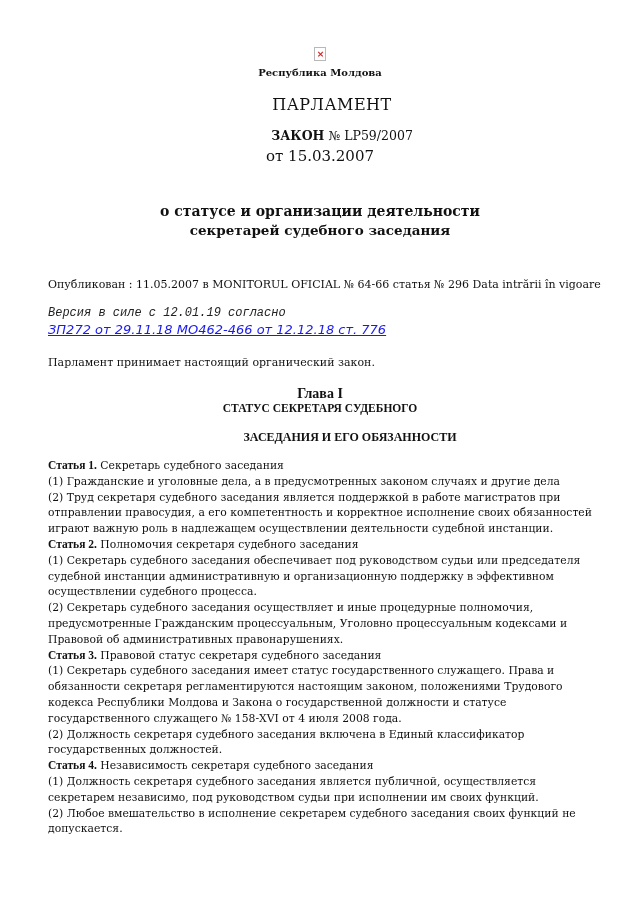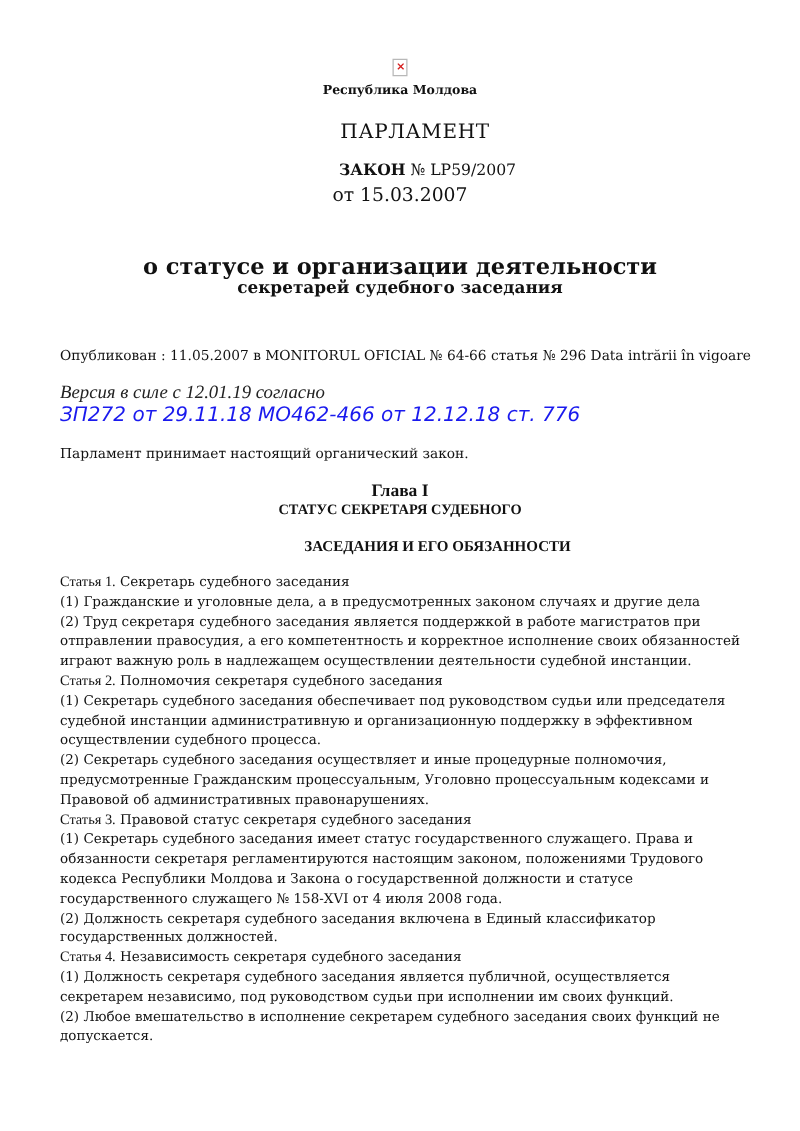--- a/index.html
+++ b/index.html
@@ -64,50 +64,51 @@
       font-size: 12.5px;
       margin-left: 22px;
     }
     .law-no b { font-weight: bold; }
     .law-date {
       top: 147px;
       font-size: 15px;
     }
     .title1 {
       top: 203px;
-      font-size: 18px;
+      font-size: 14px;
       font-weight: bold;
     }
     .title2 {
       top: 222px;
       font-size: 13.5px;
       font-weight: bold;
     }
     .left {
       position: absolute;
       left: 48px;
       white-space: nowrap;
     }
     .published {
       top: 278px;
       font-size: 11px;
     }
     .version {
       top: 306px;
-      font-size: 15px;
+      font-size: 12px;
       font-style: italic;
-      font-family: Liberation Serif, serif;
+      font-family: Liberation Mono, monospace;
       color: #222;
     }
     .version-link {
       top: 322px;
-      font-size: 16px;
+      font-size: 13px;
       font-style: italic;
       font-family: "DejaVu Sans", sans-serif;
       color: #1a1aee;
+      text-decoration: underline;
       cursor: pointer;
     }
     .preamble {
       top: 356px;
       font-size: 11px;
     }
     .chapter-num {
       top: 386px;
       font-size: 14px;
       font-weight: bold;
@@ -132,21 +133,21 @@
       top: 458px;
       width: 548px;
       font-size: 10.8px;
       line-height: 15.8px;
     }
     .line {
       white-space: nowrap;
       height: 15.8px;
     }
     .art-label {
-      font-weight: normal;
+      font-weight: bold;
       font-family: "Liberation Serif", serif;
       font-size: 11.5px;
     }
   </style>
 </head>
 <body>
 
 <div class="logo-wrap">
   <span class="broken-img"><span>×</span></span>
 </div>

